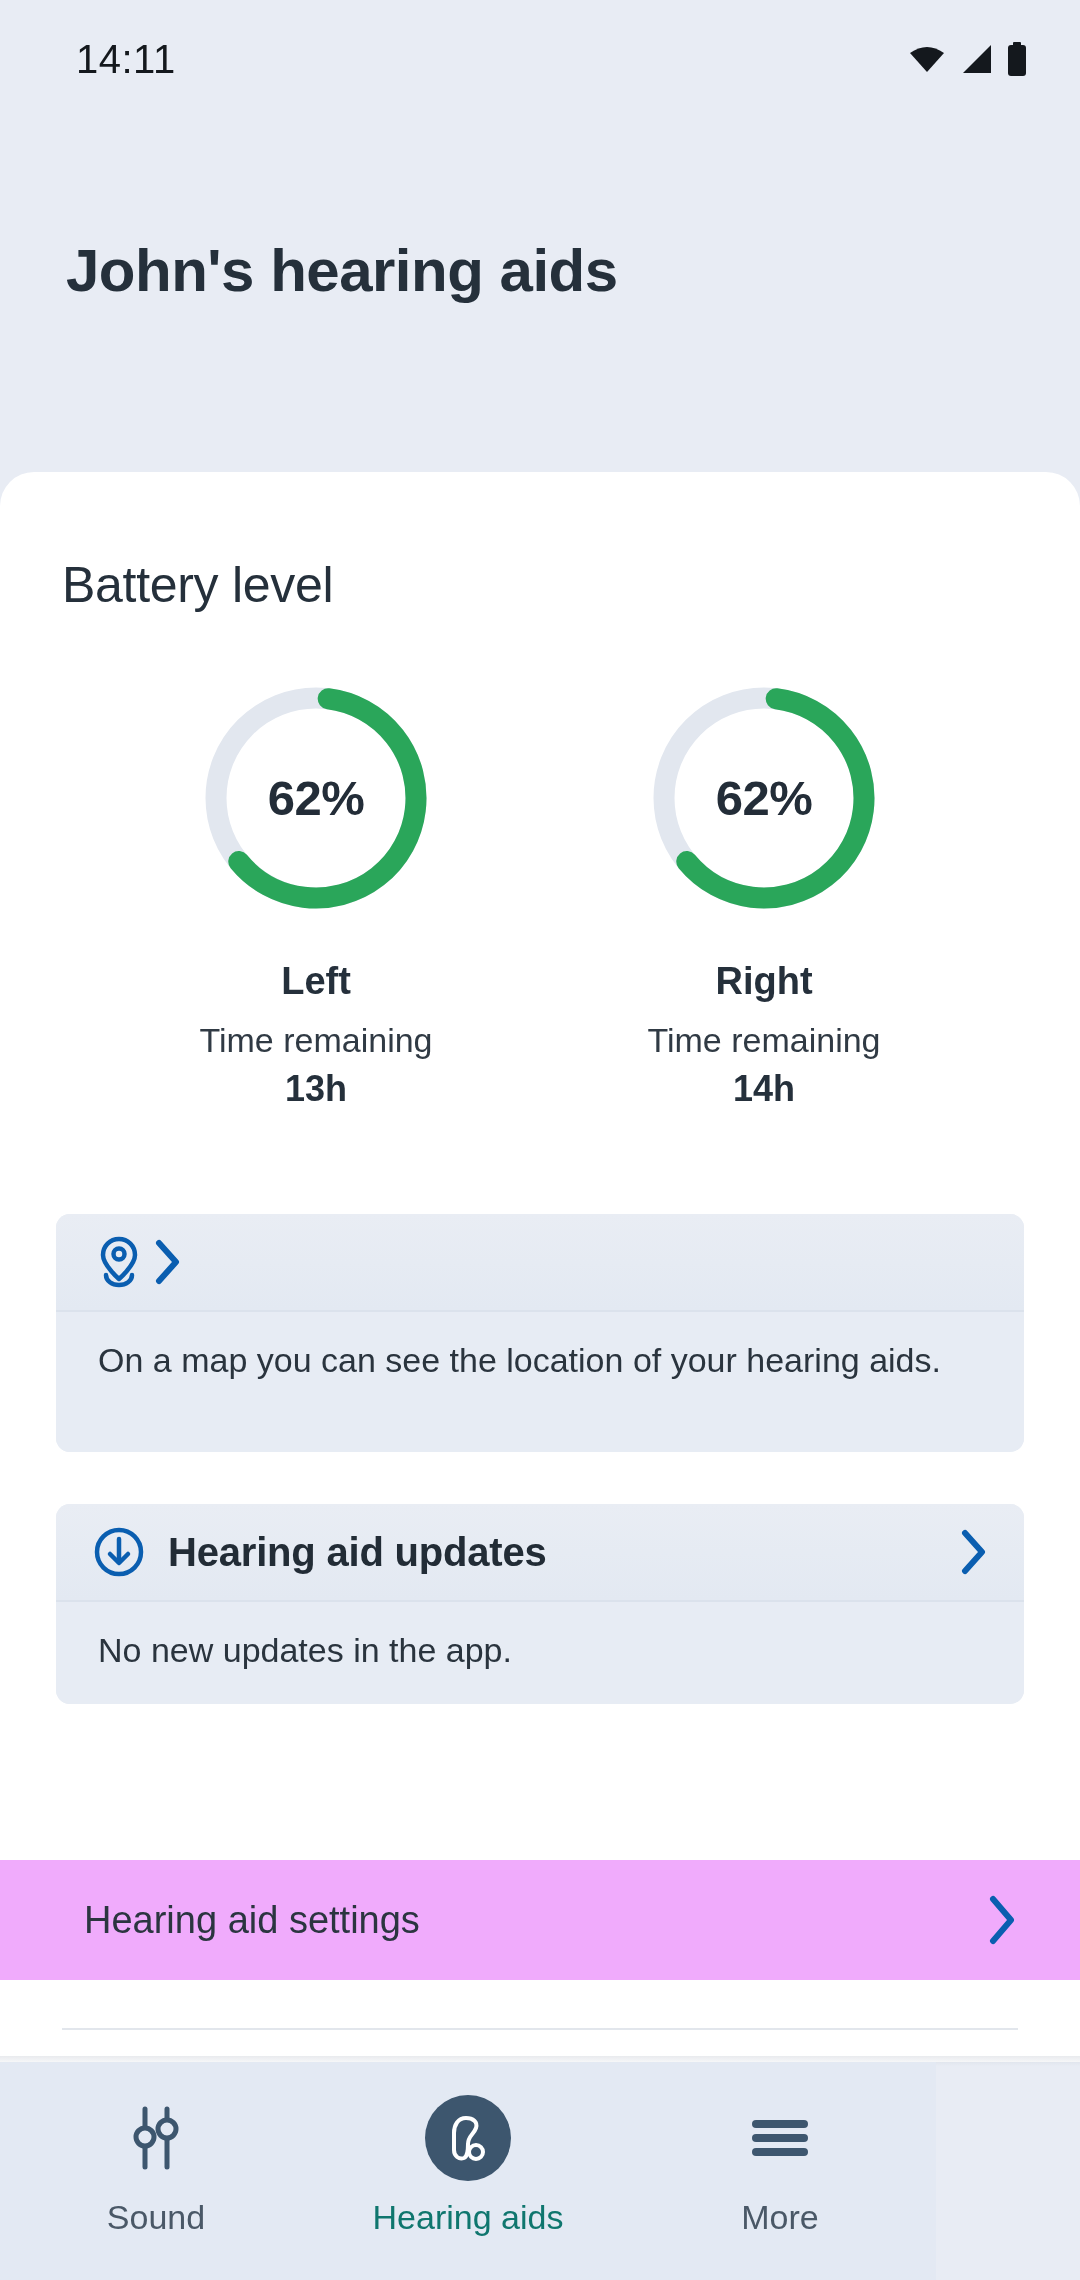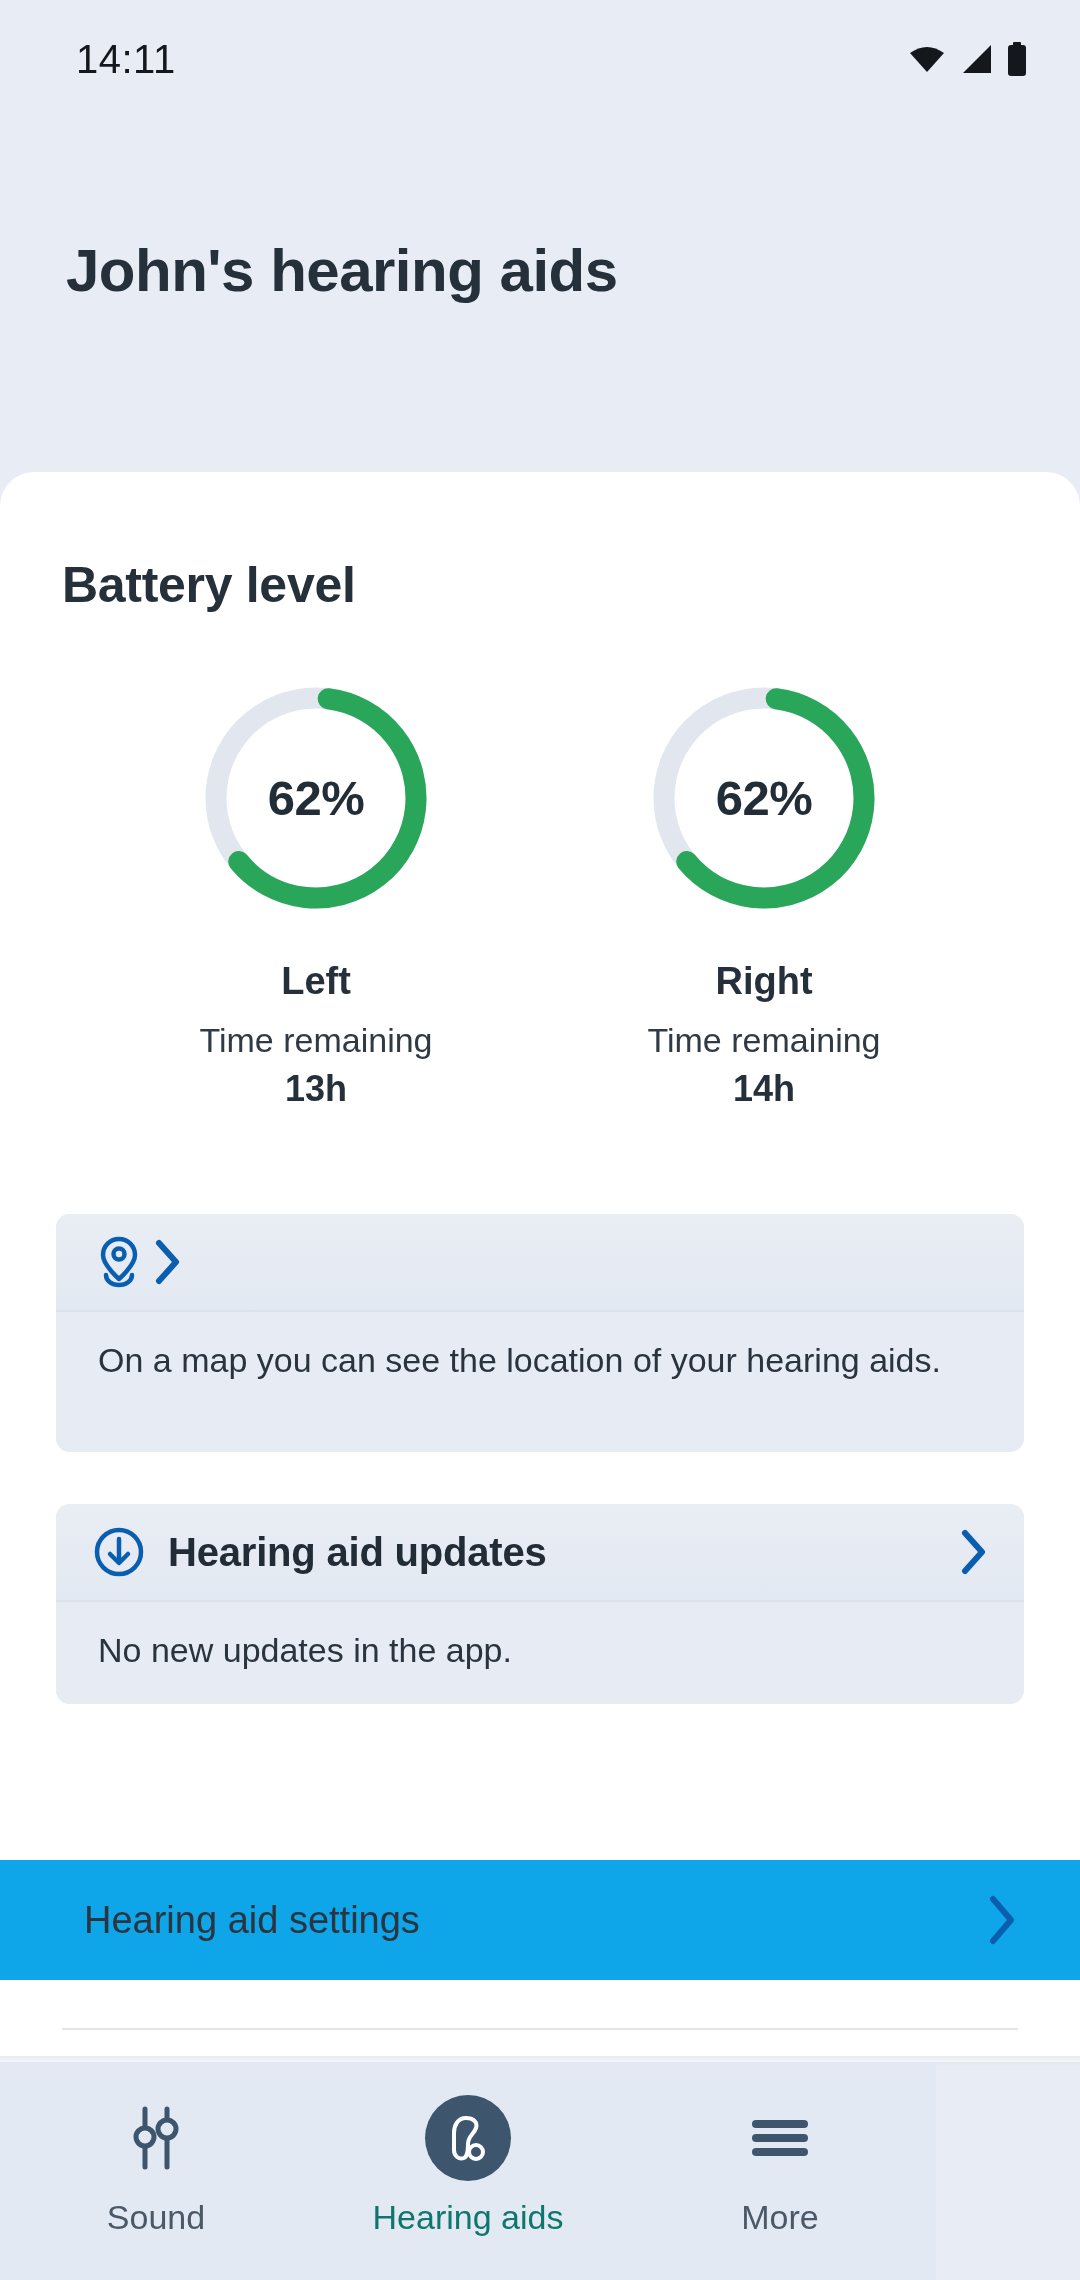--- a/index.html
+++ b/index.html
@@ -66,21 +66,21 @@
     top: 472px; left: 0;
     width: 1080px;
     height: 1590px;
     background: #ffffff;
     border-radius: 34px 34px 0 0;
     overflow: hidden;
   }
 
   .section-title {
     font-size: 50px;
-    font-weight: bold;
+    font-weight: normal;
     color: #25303b;
     margin: 84px 0 0 62px;
     letter-spacing: -0.3px;
   }
 
   
   .gauges {
     display: flex;
     justify-content: center;
     gap: 118px;
@@ -192,21 +192,21 @@
   
   .settings-row {
     position: absolute;
     left: 0;
     top: 1388px;
     width: 1080px;
     height: 120px;
     display: flex;
     align-items: center;
     padding: 0 56px 0 84px;
-    background: #0ea5e9;
+    background: #f0abfc;
   }
   .settings-label {
     flex: 1;
     font-size: 38px;
     color: #2b3views;
     color: #2b3540;
     font-weight: 400;
   }
 
   .card-divider {

